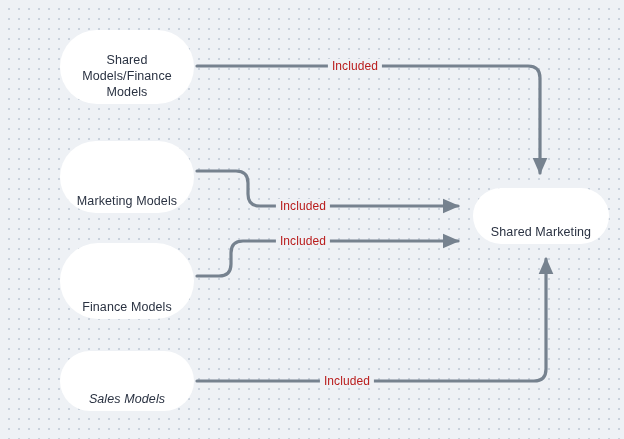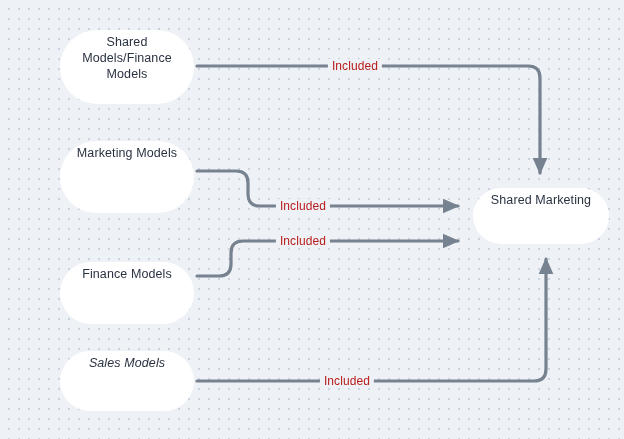--- a/index.html
+++ b/index.html
@@ -30,21 +30,21 @@
     top: 0;
     width: 624px;
     height: 439px;
   }
 
   .node {
     position: absolute;
     background: #ffffff;
     border-radius: 999px;
     display: flex;
-    align-items: flex-start;
+    align-items: flex-end;
     justify-content: center;
     text-align: center;
     color: #2a3242;
     font-size: 12.5px;
     line-height: 16px;
     letter-spacing: 0.1px;
     box-sizing: border-box;
     padding: 4px 10px;
   }
 
@@ -86,21 +86,21 @@
       <div>Shared</div>
       <div>Models/Finance</div>
       <div>Models</div>
     </div>
   </div>
 
   <div class="node" style="left:60px; top:141px; width:134px; height:72px;">
     <span>Marketing Models</span>
   </div>
 
-  <div class="node" style="left:60px; top:262px; width:134px; height:62px;">
+  <div class="node" style="left:60px; top:243px; width:134px; height:76px;">
     <span>Finance Models</span>
   </div>
 
   <div class="node" style="left:60px; top:351px; width:134px; height:60px;font-style:italic;">
     <span>Sales Models</span>
   </div>
 
   <div class="node" style="left:473px; top:188px; width:136px; height:56px;">
     <span>Shared Marketing</span>
   </div>

